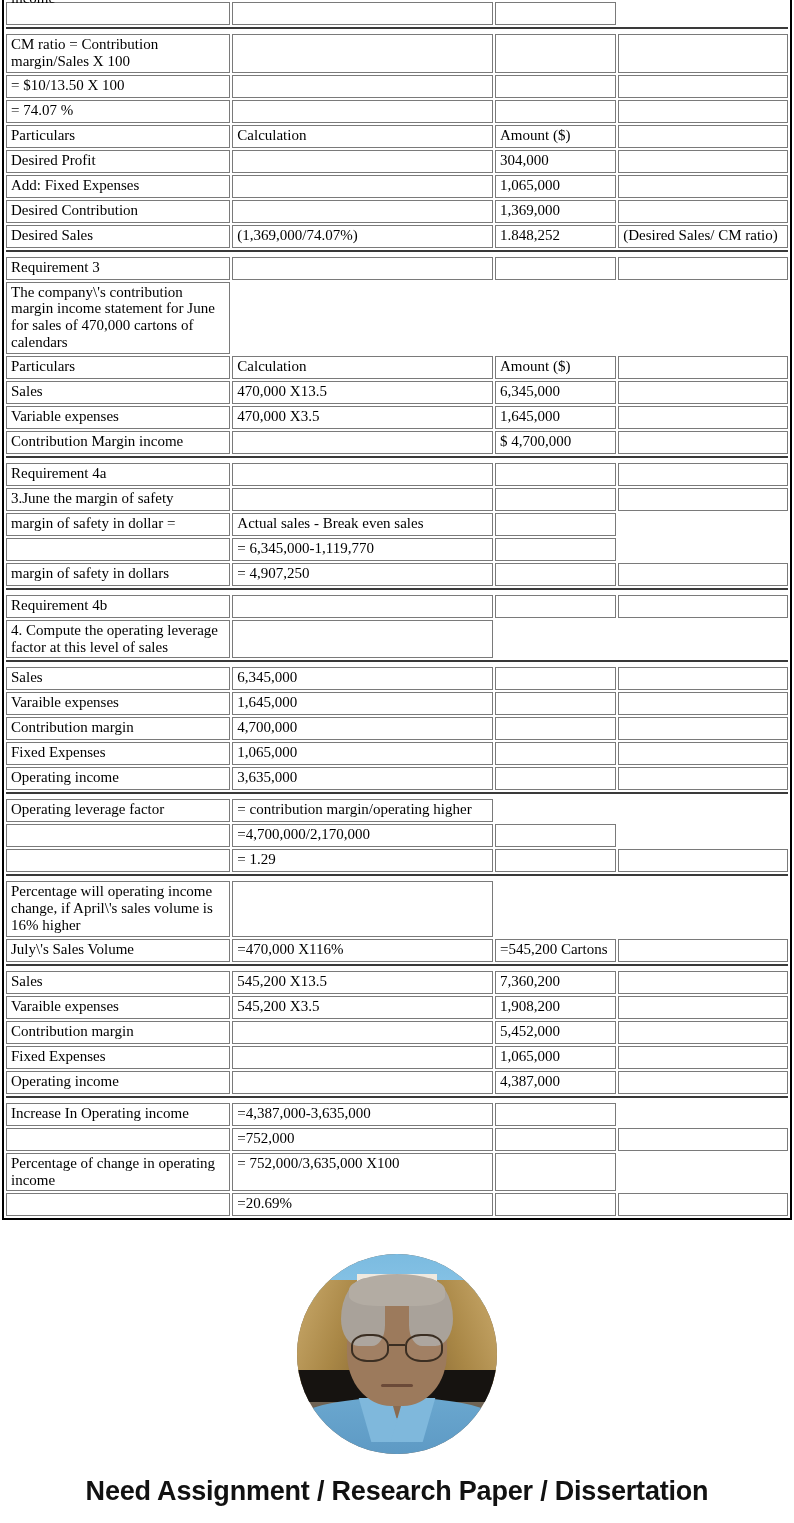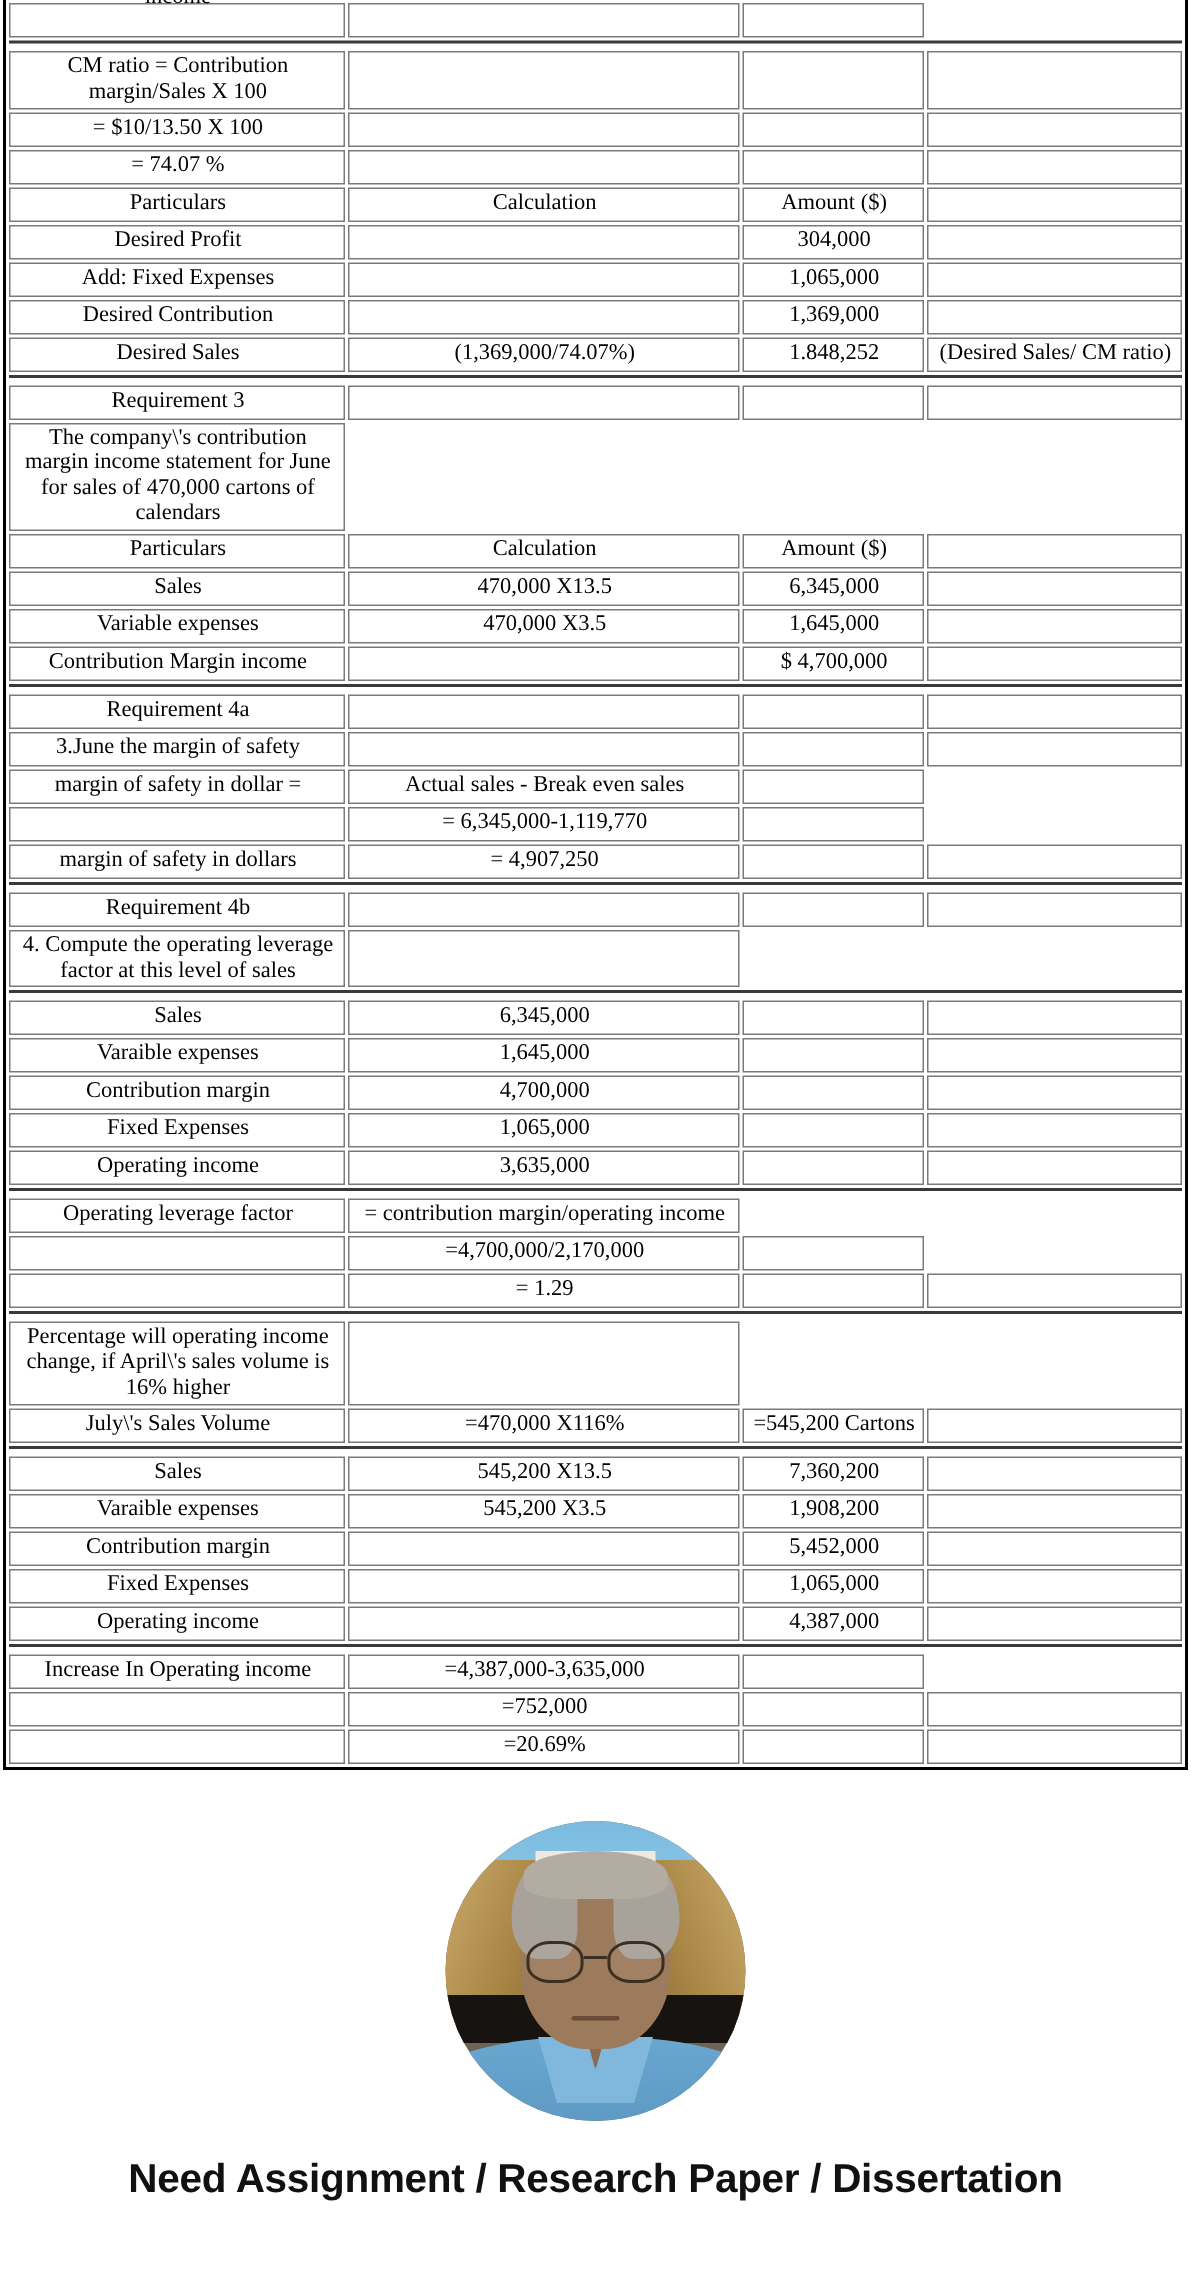--- a/index.html
+++ b/index.html
@@ -17,21 +17,20 @@
 
   
   .sheet-frame {
     margin: 0 2px 0 2px;
     border: 2px solid #000000;
     border-top: none;
     padding: 0;
     box-sizing: border-box;
     width: 790px;
     background: #ffffff;
-    text-align: center;
   }
 
   table.cvp-table {
     border-collapse: separate;
     border-spacing: 2px 2px;
     width: 100%;
     table-layout: fixed;
     font-size: 15px;
     line-height: 1.12;
   }
@@ -379,21 +378,21 @@
         <td></td>
         <td></td>
       </tr>
 
       <tr class="sep">
           <td colspan="4"></td>
         </tr>
 
       <tr>
         <td>Operating leverage factor</td>
-        <td>= contribution margin/operating income</td>
+        <td>= contribution margin/operating higher</td>
         <td class="blank-nb" colspan="2"></td>
       </tr>
       <tr>
         <td></td>
         <td>=4,700,000/2,170,000</td>
         <td></td>
         <td class="blank-nb"></td>
       </tr>
       <tr>
         <td></td>
@@ -461,20 +460,26 @@
         <td>Increase In Operating income</td>
         <td>=4,387,000-3,635,000</td>
         <td></td>
         <td class="blank-nb"></td>
       </tr>
       <tr>
         <td></td>
         <td>=752,000</td>
         <td></td>
         <td></td>
+      </tr>
+      <tr>
+        <td>Percentage of change in operating income</td>
+        <td>= 752,000/3,635,000 X100</td>
+        <td></td>
+        <td class="blank-nb"></td>
       </tr>
       <tr>
         <td></td>
         <td>=20.69%</td>
         <td></td>
         <td></td>
       </tr>
 
     </tbody>
   </table>

